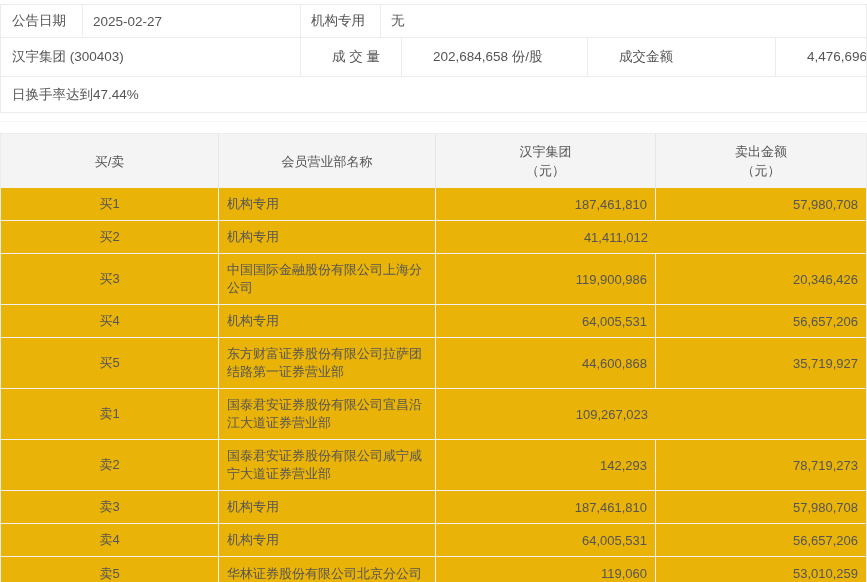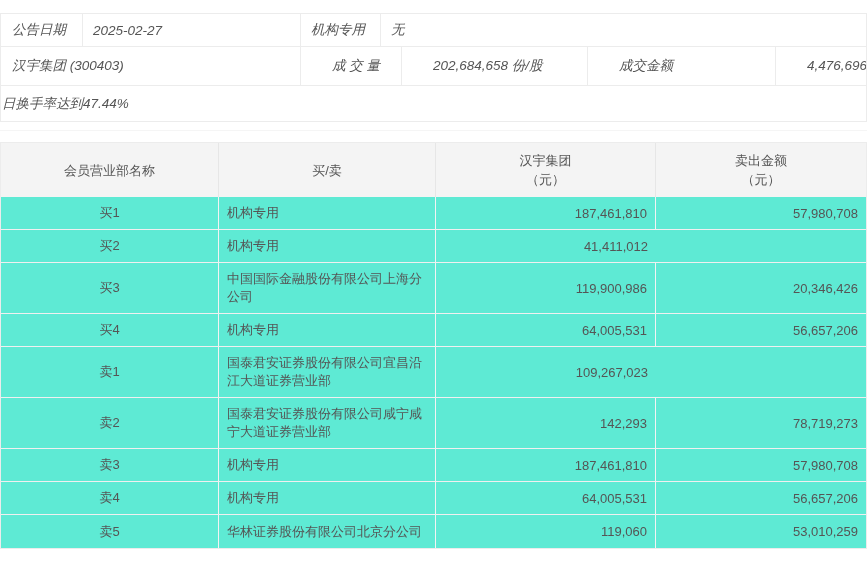--- a/index.html
+++ b/index.html
@@ -1,44 +1,44 @@
 <!DOCTYPE html>
 <html><head>
 <meta charset="utf-8">
 <style>
   * { margin:0; padding:0; box-sizing:border-box; }
   html,body { width:867px; height:582px; background:#ffffff;
     font-family:"Liberation Sans","DejaVu Sans",sans-serif; color:#555555; }
   .page { width:867px; }
 
   
-  .summary { margin-top:13px; border:1px solid #ececec;font-style:italic; }
+  .summary { margin-top:4px; border:1px solid #ececec; }
   .s-row { display:grid; align-items:center; font-size:13.5px; }
   .s-row1 { grid-template-columns:82px 218px 80px 1fr; height:33px; border-bottom:1px solid #ececec; }
   .s-row2 { grid-template-columns:300px 80px 165px 167px 1fr; height:39px; border-bottom:1px solid #ececec;gap:21px; }
-  .s-row3 { height:35px; display:flex; align-items:center; padding-left:1px; font-size:13.5px; }
+  .s-row3 { height:35px; display:flex; align-items:center; padding-left:11px; font-size:13.5px; }
   .s-cell { height:100%; display:flex; align-items:center; overflow:hidden; white-space:nowrap; }
   .s-cell.lbl { padding-left:11px; }
   .s-cell.val { padding-left:10px; }
   .s-cell.bdr { border-right:1px solid #ececec; }
 
   
   .gap { height:20px; position:relative; }
   .gap::after { content:""; position:absolute; left:0; right:0; top:8px; border-top:1px solid #f5f5f5; }
 
   
   .ttable { border:1px solid #ececec; }
   .thead { display:grid; grid-template-columns:218px 217px 220px 1fr;
     height:54px; background:#f4f4f4; font-size:13px; }
   .th { display:flex; flex-direction:column; align-items:center; justify-content:center;
     line-height:19px; border-right:1px solid #e6e6e6; text-align:center; }
   .th:last-child { border-right:none; }
 
   .tr { display:grid; grid-template-columns:218px 217px 220px 1fr;
-    min-height:33px; border-bottom:1px solid #f0f0f0; font-size:13px; background:#5eead4; }
+    min-height:33px; border-bottom:1px solid #f0f0f0; font-size:13px; background:#eab308; }
   .tr:last-child { border-bottom:none; }
   .td { display:flex; align-items:center; border-right:1px solid #f3f3f3; }
   .td:last-child { border-right:none; }
   .td.side { justify-content:center; }
   .td.broker { padding:7px 8px; line-height:18px; }
   .td.num { justify-content:flex-end; padding-right:8px; }
 </style>
 </head>
 <body>
 
@@ -58,22 +58,22 @@
       <div class="s-cell val bdr">成交金额</div>
       <div class="s-cell val">4,476,696,869 元</div>
     </div>
     <div class="s-row3">日换手率达到47.44%</div>
   </div>
 
   <div class="gap"></div>
 
   <div class="ttable">
     <div class="thead">
+      <div class="th">买/卖</div>
       <div class="th">会员营业部名称</div>
-      <div class="th">买/卖</div>
       <div class="th">
         <span>汉宇集团</span>
         <span>（元）</span>
       </div>
       <div class="th">
         <span>卖出金额</span>
         <span>（元）</span>
       </div>
     </div>
     <div>
@@ -97,20 +97,26 @@
     <div class="td num">20,346,426</div>
   </div>
 
   <div class="tr">
     <div class="td side">买4</div>
     <div class="td broker">机构专用</div>
     <div class="td num">64,005,531</div>
     <div class="td num">56,657,206</div>
   </div>
 
+  <div class="tr">
+    <div class="td side">买5</div>
+    <div class="td broker">东方财富证券股份有限公司拉萨团结路第一证券营业部</div>
+    <div class="td num">44,600,868</div>
+    <div class="td num">35,719,927</div>
+  </div>
 
   <div class="tr">
     <div class="td side">卖1</div>
     <div class="td broker">国泰君安证券股份有限公司宜昌沿江大道证券营业部</div>
     <div class="td num">109,267,023</div>
   </div>
 
   <div class="tr">
     <div class="td side">卖2</div>
     <div class="td broker">国泰君安证券股份有限公司咸宁咸宁大道证券营业部</div>

